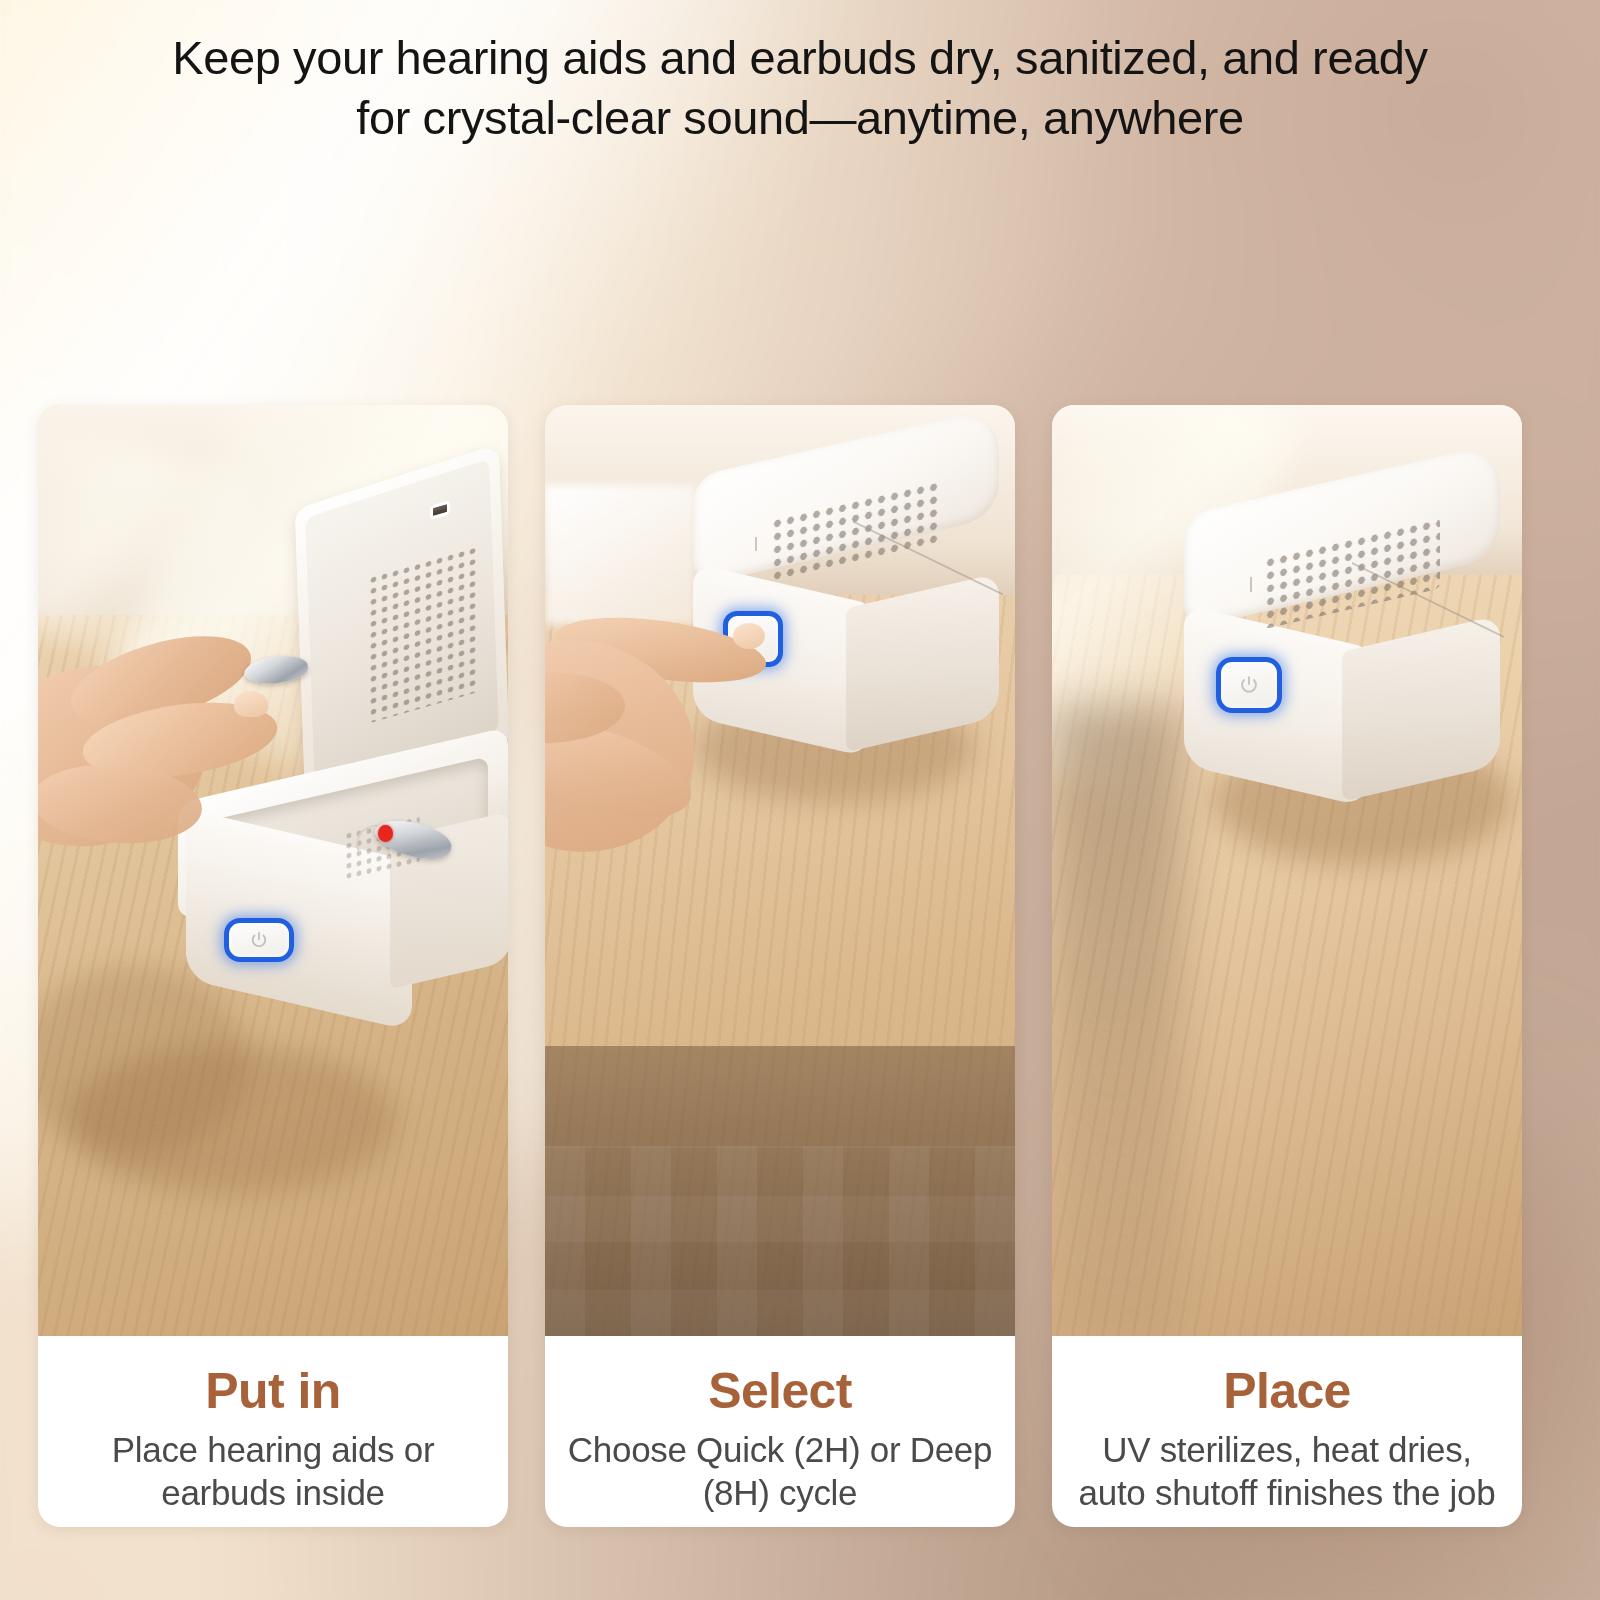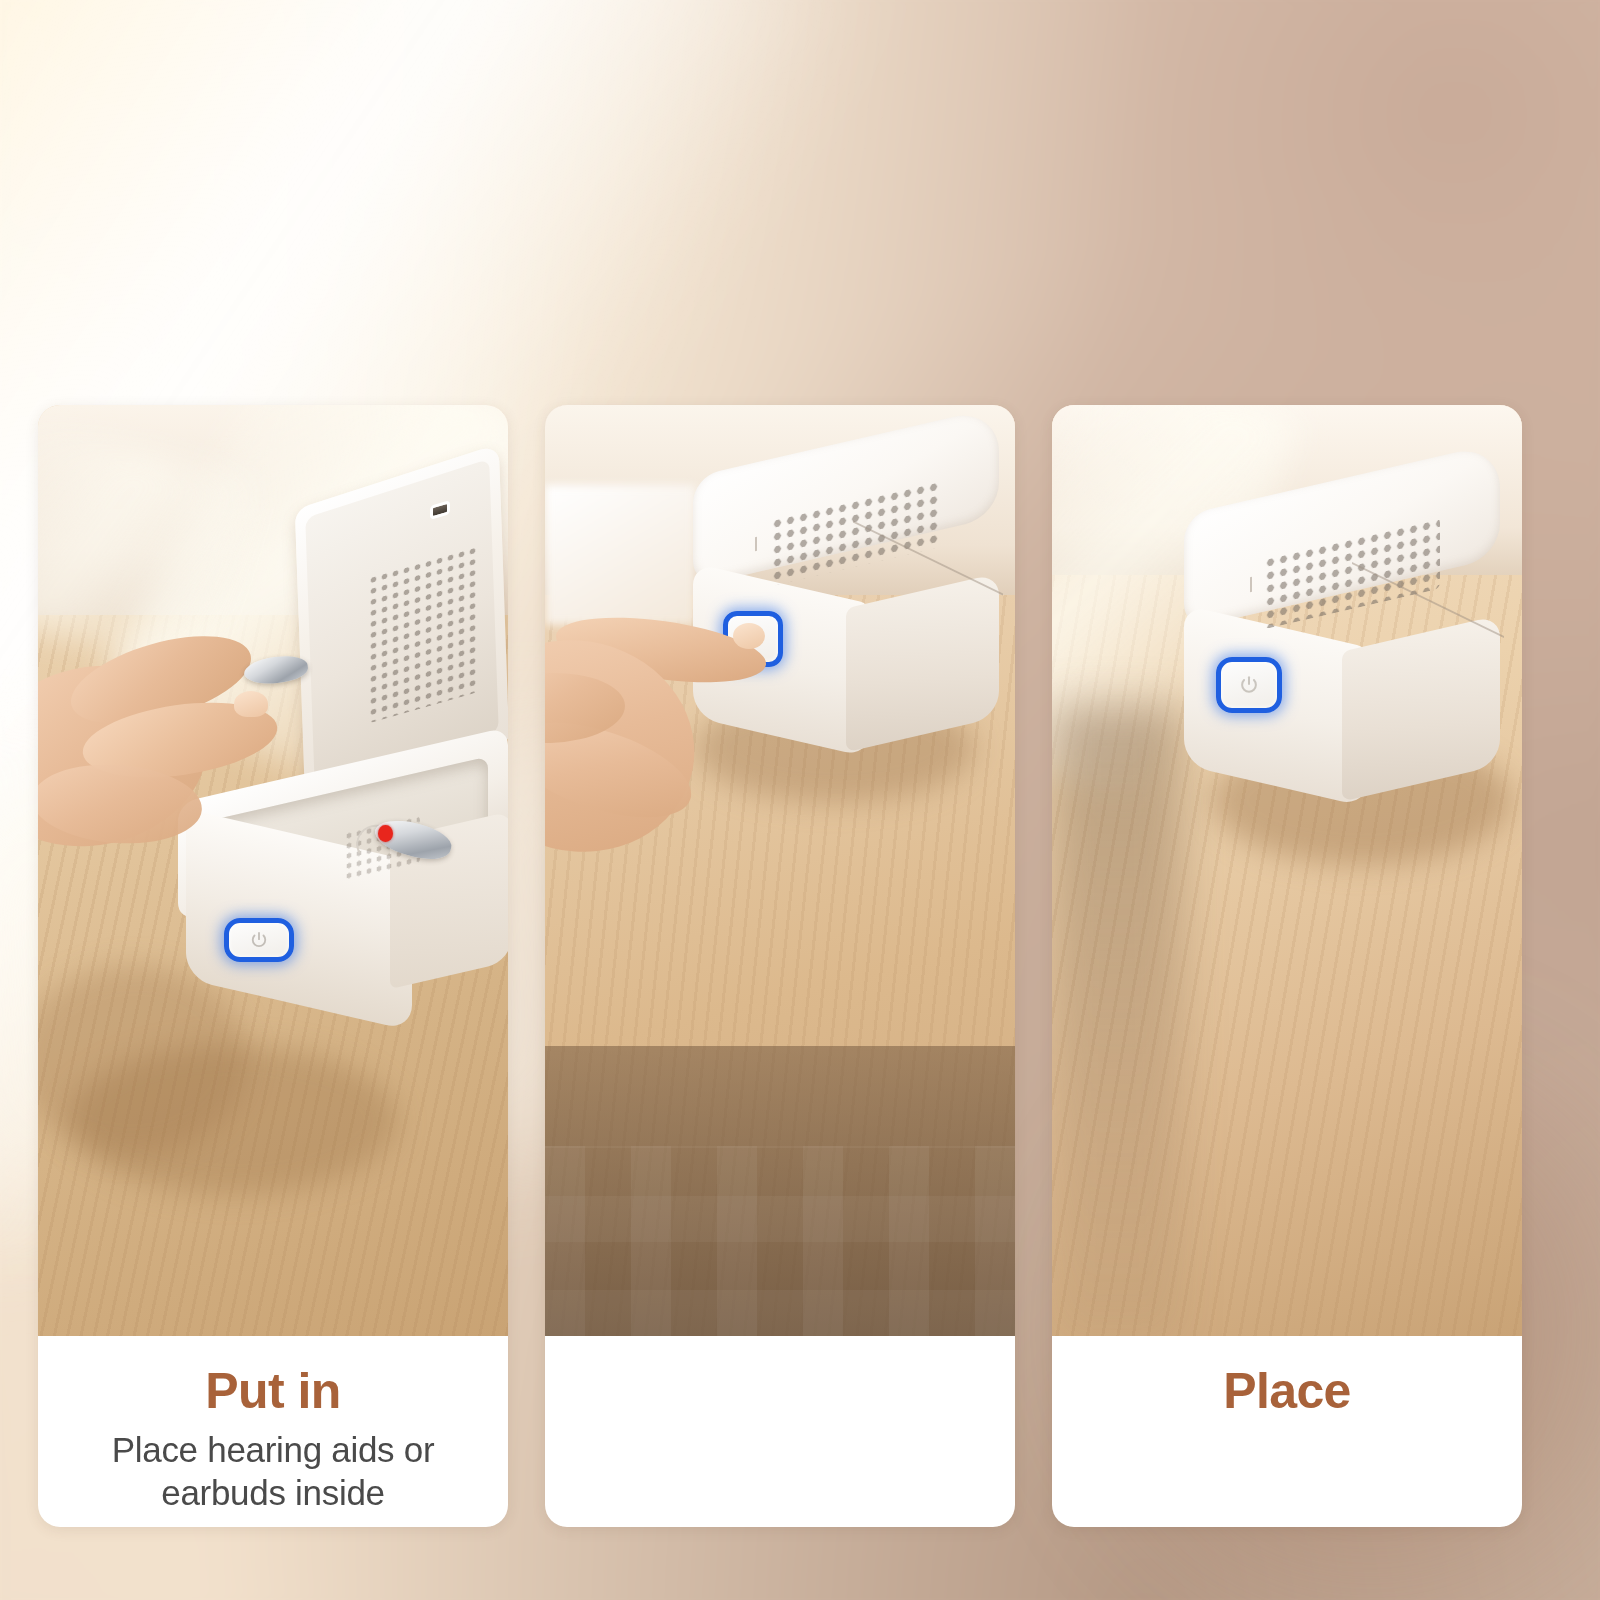--- a/index.html
+++ b/index.html
@@ -170,20 +170,21 @@
 <body>
 
 <div class="bg-root">
   <div class="bg-base"></div>
   <div class="bg-streak-a"></div>
   <div class="bg-streak-b"></div>
   <div class="bg-warm-blob"></div>
 </div>
 
 <div class="header">
+  <div class="subtitle">Keep your hearing aids and earbuds dry, sanitized, and ready for crystal-clear sound—anytime, anywhere</div>
 </div>
 
 <div class="cards">
 
   <div class="card">
     <div class="photo">
       <div class="scene">
 
         <div class="wood"></div>
         <div class="wall" style="height:210px;"></div>
@@ -281,20 +282,24 @@
                background:linear-gradient(160deg,#f6d6ba 0%,#e8bd9a 52%,#d8a57c 100%);"></div>
           <div style="position:absolute;left:188px;top:218px;width:32px;height:26px;border-radius:50%;
                       background:linear-gradient(160deg,#fbe4cf,#edc7a5);"></div>
           <div class="palm" style="left:-86px;top:236px;width:236px;height:210px;transform:rotate(14deg);"></div>
           <div class="finger" style="left:-40px;top:326px;width:190px;height:78px;transform:rotate(18deg);opacity:.95;"></div>
           <div class="finger" style="left:-70px;top:268px;width:150px;height:70px;transform:rotate(-2deg);opacity:.9;"></div>
         </div>
 
       </div>
     </div>
+    <div class="caption">
+      <div class="cap-title">Select</div>
+      <div class="cap-body">Choose Quick (2H) or Deep (8H) cycle</div>
+    </div>
   </div>
 
   <div class="card">
     <div class="photo">
       <div class="scene">
 
         <div class="wood" style="background:repeating-linear-gradient(100deg, rgba(172,130,86,.14) 0 3px, rgba(172,130,86,0) 3px 15px), linear-gradient(162deg,#f4e2cb 0%,#ecd2ad 36%,#ddba91 70%,#c9a376 100%);"></div>
         <div class="wall" style="height:170px;background:linear-gradient(180deg,#fdf7ef 0%,#f2e6d7 72%,#e3d2bd 100%);"></div>
         <div class="sun" style="left:-40px;top:-40px;width:220px;height:420px;transform:rotate(22deg);opacity:.85;"></div>
         <div style="position:absolute;left:0;top:300px;width:130px;height:640px;
@@ -314,16 +319,17 @@
           <svg width="22" height="22" viewBox="0 0 24 24" fill="none" stroke="#8d8578" stroke-width="2.2" stroke-linecap="round">
             <path d="M12 3.5 V11"></path>
               <path d="M6.6 6.6a7.5 7.5 0 1 0 10.8 0"></path>
           </svg>
         </div>
 
       </div>
     </div>
     <div class="caption">
       <div class="cap-title">Place</div>
+      <div class="cap-body">UV sterilizes, heat dries, auto shutoff finishes the job</div>
     </div>
   </div>
 
 </div>
 
 </body></html>

